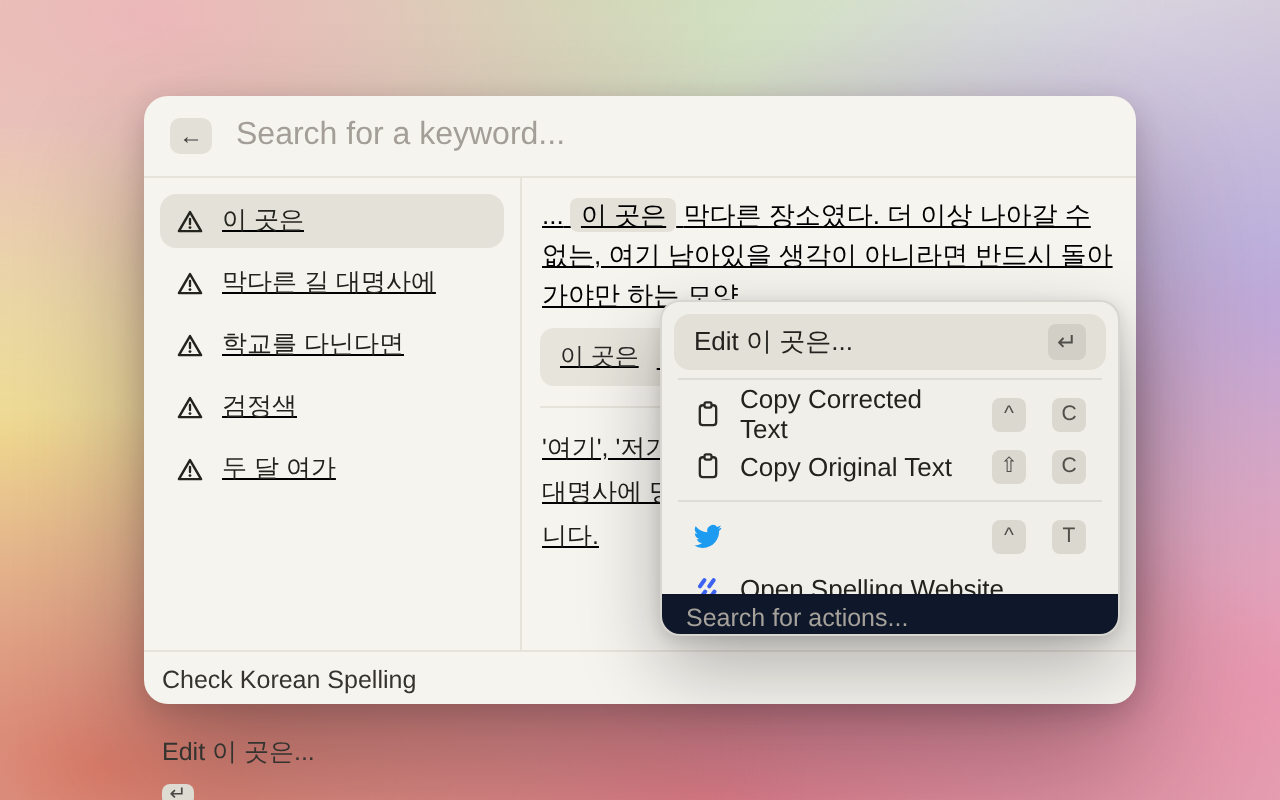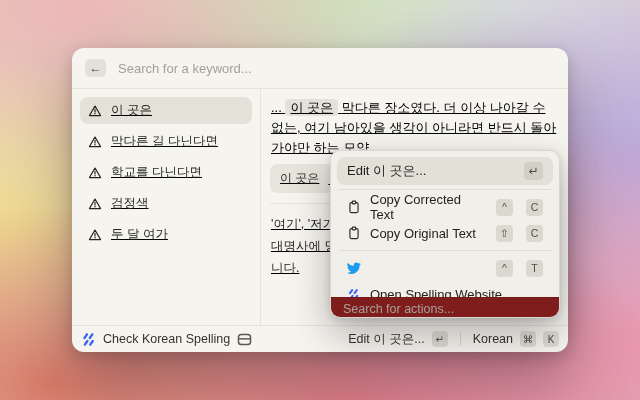--- a/index.html
+++ b/index.html
@@ -22,21 +22,21 @@
     background:#f6f4ef; border-radius:12px;
     box-shadow:0 30px 60px rgba(60,30,40,.38), 0 4px 14px rgba(60,30,40,.22);
     display:flex; flex-direction:column; overflow:visible;
   }
   
   .searchbar{ height:41px; flex-shrink:0; display:flex; align-items:center; gap:12px;
     padding:0 13px; border-bottom:1px solid #e6e3db; }
   .back-btn{ width:21px; height:18px; background:#e3e0d8; border-radius:5px;
     display:flex; align-items:center; justify-content:center;
     font-size:12px; color:#3c3a36; cursor:pointer; }
-  .search-ph{ font-size:13px; color:#a39f98; }
+  .search-ph{ font-size:16px; color:#a39f98; }
   
   .main{ flex:1; display:flex; min-height:0;text-decoration:underline; }
   .sidebar{ width:189px; flex-shrink:0; border-right:1px solid #e6e3db; padding:8px; }
   .s-item{ height:27px; margin-bottom:4px; border-radius:8px; display:flex;
     align-items:center; gap:9px; padding:0 8px; font-size:12.5px; font-weight:500;
     color:#24241f; }
   .s-item.selected{ background:#e4e1d9; }
   .warn-ic{ width:14px; height:14px; flex-shrink:0; color:#24241f; }
   
   .detail{ flex:1; padding:7px 9px; position:relative; min-width:0; }
@@ -58,25 +58,25 @@
   .m-row.selected{ height:28px; background:#e3e0d8; }
   .m-div{ height:1px; background:rgba(0,0,0,.08); margin:4px 2px; }
   .m-ic{ width:14px; height:14px; flex-shrink:0; display:flex; align-items:center; }
   .spacer{ flex:1; }
   .kbd{ min-width:17px; height:17px; background:#dbd8d0; border-radius:4px;
     display:flex; align-items:center; justify-content:center; font-size:10.5px;
     color:#514f4a; padding:0 3px; }
   .kbd + .kbd{ margin-left:4px; }
   .kbd.on-sel{ background:#d2cfc7; width:19px; height:18px; font-size:12px; }
   .menu-foot{ height:22px; flex-shrink:0; border-top:1px solid rgba(0,0,0,.08);
-    background:#7f1d1d; display:flex; align-items:center; padding:0 12px;
+    background:#0f172a; display:flex; align-items:center; padding:0 12px;
     font-size:12.5px; color:#a6a29b; }
   
   .footer{ height:27px; flex-shrink:0; border-top:1px solid #e6e3db; display:flex;
-    align-items:center; padding:0 9px; gap:7px; }
+    align-items:flex-start; padding:0 9px; gap:7px;flex-direction:column; }
   .logo{ width:15px; height:15px; }
   .foot-name{ font-size:12.5px; color:#35332f; }
   .card-ic{ width:15px; height:13px; color:#5a5852; }
   .foot-action{ font-size:12.5px; color:#35332f; }
   .fkbd{ min-width:16px; height:16px; background:#dedbd3; border-radius:4px;
     display:flex; align-items:center; justify-content:center; font-size:10px;
     color:#4a4844; padding:0 2px; }
   .vdiv{ width:1px; height:14px; background:#d9d6ce; margin:0 5px; }
 </style>
 </head>
@@ -101,21 +101,21 @@
             <circle cx="12" cy="16.8" r="1.25" fill="currentColor"></circle>
           </svg>
         <span>이 곳은</span>
       </div>
       <div class="s-item">
         <svg class="warn-ic" viewBox="0 0 24 24">
             <path d="M12 3.5 L21.5 19.8 H2.5 Z" fill="none" stroke="currentColor" stroke-width="2.1" stroke-linejoin="round"></path>
             <line x1="12" y1="9.3" x2="12" y2="13.8" stroke="currentColor" stroke-width="2" stroke-linecap="round"></line>
             <circle cx="12" cy="16.8" r="1.25" fill="currentColor"></circle>
           </svg>
-        <span>막다른 길 다닌다면</span>
+        <span>막다른 길 대명사에</span>
       </div>
       <div class="s-item">
         <svg class="warn-ic" viewBox="0 0 24 24">
             <path d="M12 3.5 L21.5 19.8 H2.5 Z" fill="none" stroke="currentColor" stroke-width="2.1" stroke-linejoin="round"></path>
             <line x1="12" y1="9.3" x2="12" y2="13.8" stroke="currentColor" stroke-width="2" stroke-linecap="round"></line>
             <circle cx="12" cy="16.8" r="1.25" fill="currentColor"></circle>
           </svg>
         <span>학교를 다닌다면</span>
       </div>
       <div class="s-item">

